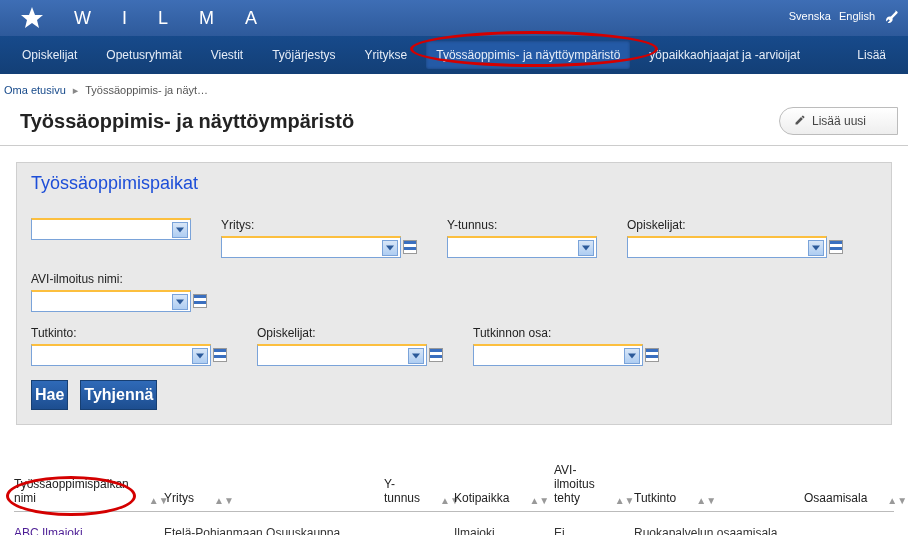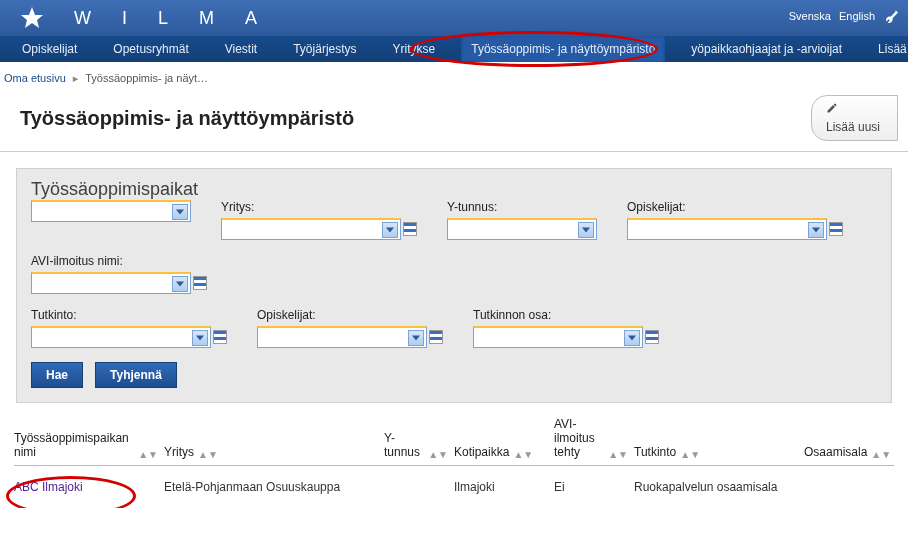--- a/index.html
+++ b/index.html
@@ -42,25 +42,25 @@
     align-items: center;
     color: #fff;
     font-size: 11px;
   }
   .lang-area a { color: #fff; text-decoration: none; cursor: pointer; }
   .wrench-icon { width: 16px; height: 16px; }
 
   
   .nav-bar {
     background: linear-gradient(#174a8b, #133f76);
-    height: 26px;
+    height: 38px;
     display: flex;
     align-items: center;
     padding: 0 12px;
-    gap: 16px;
+    gap: 9px;
     color: #e6edf7;
     font-size: 12px;
     position: relative;
     white-space: nowrap;
     overflow: hidden;
   }
   .nav-item {
     padding: 7px 10px;
     cursor: pointer;
     color: #e6edf7;
@@ -89,42 +89,41 @@
   .page-title {
     font-size: 20px;
     font-weight: bold;
     color: #232323;
     flex: 1;
   }
   .add-btn {
     border: 1px solid #bcbcbc;
     background: linear-gradient(#fff,#eee);
     border-radius: 16px 0 0 16px;
-    padding: 6px 17px 6px 14px;
+    padding: 6px 31px 6px 14px;
     font-size: 12px;
     color: #444;
     display: flex;
     align-items: flex-start;
     gap: 6px;
     cursor: pointer;
-    flex-direction: column;
   }
   hr.rule { border: none; border-top: 1px solid #ccc; margin: 4px 0 16px; }
 
   
   .filter-panel {
     margin: 0 16px;
     border: 1px solid #cfcfcf;
     background: #e9e9e9;
     padding: 10px 14px 14px;
   }
   .panel-heading {
     font-size: 18px;
-    color: #404040;
-    margin-bottom: 0;
+    color: #1d4ed8;
+    margin-bottom: 24px;
   }
   .filter-row {
     display: flex;
     gap: 30px;
     margin-bottom: 14px;
     flex-wrap: wrap;
   }
   .filter-field { display: flex; flex-direction: column; gap: 4px; }
   .filter-field label { font-size: 12px; color: #222; }
   .combo-wrap { display: flex; align-items: center; gap: 2px; }
@@ -149,43 +148,44 @@
     width: 14px; height: 14px;
     border: 1px solid #999;
     background: repeating-linear-gradient(#3a6fbf 0 3px, #fff 3px 6px);
     cursor: pointer;
   }
   .btn-row { display: flex; gap: 12px; margin-top: 6px; }
   .btn-primary {
     background: linear-gradient(#2f6ab8,#1d4e90);
     color: #fff;
     border: 1px solid #173f72;
-    padding: 5px 14px;
+    padding: 5px 3px;
     font-weight: bold;
-    font-size: 12px;
+    font-size: 16px;
     cursor: pointer;
   }
 
   
   .results {
     margin: 14px 14px 0;
   }
   .results-head {
     display: grid;
     grid-template-columns: 150px 220px 70px 100px 80px 170px 120px;
     border-bottom: 1px solid #bbb;
     padding-bottom: 6px;
   }
   .results-head .th {
     font-size: 12px;
     color: #222;
     display: flex;
     align-items: flex-end;
-    gap: 4px;
+    gap: 20px;
     padding-right: 6px;
+    margin-top: 24px;
   }
   .sort-icon { color: #999; font-size: 10px; line-height: 8px; }
   .results-row {
     display: grid;
     grid-template-columns: 150px 220px 70px 100px 80px 170px 120px;
     padding: 14px 0;
     font-size: 12px;
     color: #333;
   }
   .results-row a { color: #4c1d95; text-decoration: none; cursor: pointer; }

